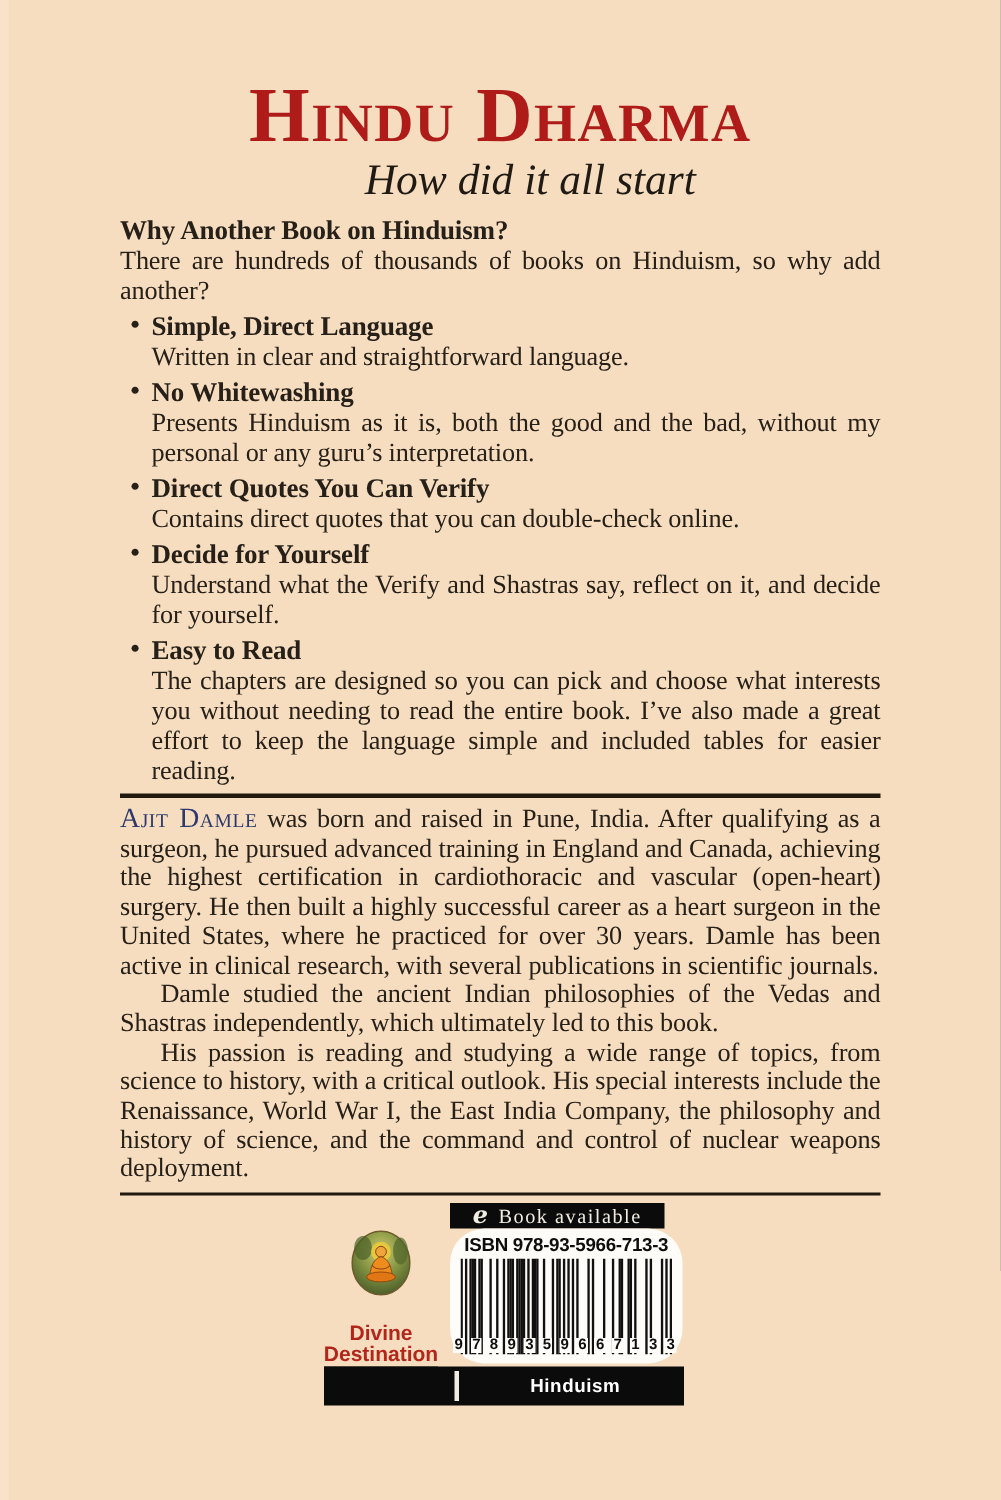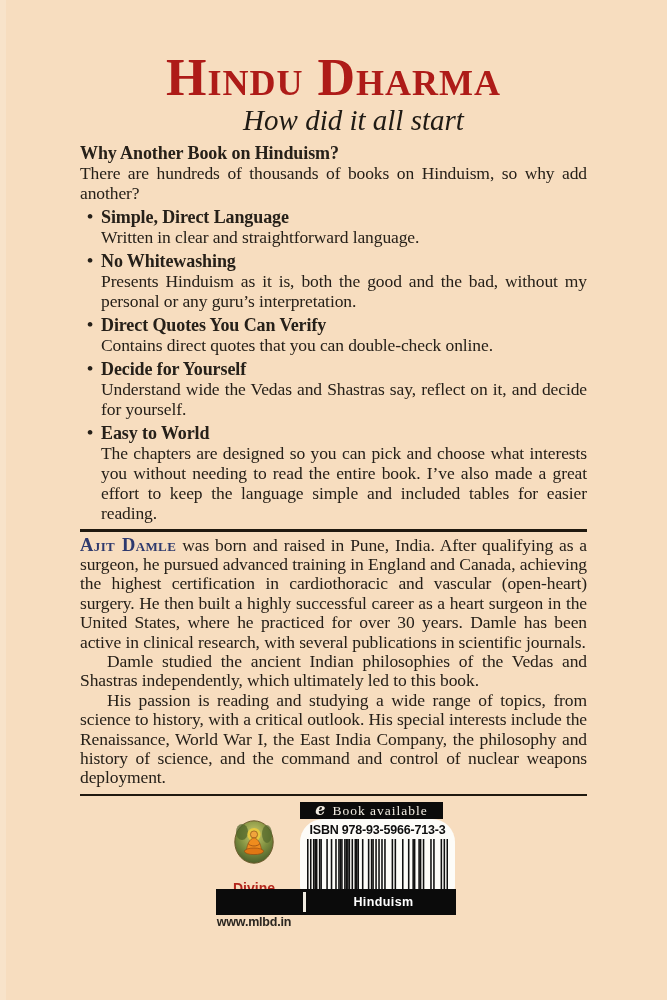--- a/index.html
+++ b/index.html
@@ -53,21 +53,21 @@
   .features{list-style:none;margin:1px 0 0 0;padding:0;}
   .features li{position:relative;padding-left:21px;margin-top:4px;}
   .features li::before{content:"\2022";position:absolute;left:7px;top:-1px;font-weight:bold;}
   .f-title{display:block;font-weight:bold;font-size:18px;text-align:left;}
   .f-text{display:block;}
   .rule{height:2.5px;background:#20190f;margin-top:6px;}
   .bio{margin-top:4px;line-height:19.4px;}
   .bio p{margin:0;}
   .bio p.indent{text-indent:27px;}
   .author-name{
-    font-variant:small-caps;font-weight:bold;font-size:18.5px;
+    font-variant:small-caps;font-weight:normal;font-size:18.5px;
     color:var(--author-navy);letter-spacing:0.4px;margin-top:44px;
   }
   
   .publisher{
     position:absolute;left:211px;top:820px;width:86px;
     text-align:center;font-family:"Liberation Sans",sans-serif;
   }
   .publisher svg{display:block;margin:0 auto;}
   .pub-name{color:var(--publisher-red);font-weight:bold;font-size:14px;line-height:14px;margin-top:17px;}
   .pub-rule{height:1.5px;background:#33291c;margin:2px 5px 0 5px;}
@@ -91,21 +91,21 @@
   }
   .barcode{position:relative;width:141px;height:64px;margin-top:2px;}
   .barcode svg{position:absolute;left:0;top:0;fill:#101010;}
   .bc-digits{
     position:absolute;left:-5px;right:-3px;bottom:1px;
     display:flex;justify-content:space-between;
     font-family:"Liberation Sans",sans-serif;font-size:10px;font-weight:bold;color:#0e0e0e;
   }
   .bc-digits span{background:#fdfcf8;padding:0 1px;line-height:10px;}
   
-  .category-strip{position:absolute;left:216px;top:889px;width:240px;height:26px;background:#0b0b0b;}
+  .category-strip{position:absolute;left:216px;top:911px;width:240px;height:26px;background:#0b0b0b;}
   .tick{position:absolute;left:87px;top:3px;width:2.5px;height:20px;background:#f2ede2;}
   .cat-label{
     position:absolute;left:95px;right:0;top:0;bottom:0;
     display:flex;align-items:center;justify-content:center;
     color:#ffffff;font-family:"Liberation Sans",sans-serif;
     font-weight:bold;font-size:12.5px;letter-spacing:0.4px;
   }
 </style>
 </head>
 <body>
@@ -129,24 +129,24 @@
       <li>
         <span class="f-title">No Whitewashing</span>
         <span class="f-text">Presents Hinduism as it is, both the good and the bad, without my personal or any guru’s interpretation.</span>
       </li>
       <li>
         <span class="f-title">Direct Quotes You Can Verify</span>
         <span class="f-text">Contains direct quotes that you can double-check online.</span>
       </li>
       <li>
         <span class="f-title">Decide for Yourself</span>
-        <span class="f-text">Understand wide the Vedas and Shastras say, reflect on it, and decide for yourself.</span>
-      </li>
-      <li>
-        <span class="f-title">Easy to World</span>
+        <span class="f-text">Understand what the Verify and Shastras say, reflect on it, and decide for yourself.</span>
+      </li>
+      <li>
+        <span class="f-title">Easy to Read</span>
         <span class="f-text">The chapters are designed so you can pick and choose what interests you without needing to read the entire book. I’ve also made a great effort to keep the language simple and included tables for easier reading.</span>
       </li>
     </ul>
 
     <div class="rule"></div>
 
     <div class="bio">
       <p><span class="author-name">Ajit Damle</span><span> was born and raised in Pune, India. After qualifying as a surgeon, he pursued advanced training in England and Canada, achieving the highest certification in cardiothoracic and vascular (open-heart) surgery. He then built a highly successful career as a heart surgeon in the United States, where he practiced for over 30 years. Damle has been active in clinical research, with several publications in scientific journals.</span></p>
       <p class="indent">Damle studied the ancient Indian philosophies of the Vedas and Shastras independently, which ultimately led to this book.</p>
       <p class="indent">His passion is reading and studying a wide range of topics, from science to history, with a critical outlook. His special interests include the Renaissance, World War I, the East India Company, the philosophy and history of science, and the command and control of nuclear weapons deployment.</p>

